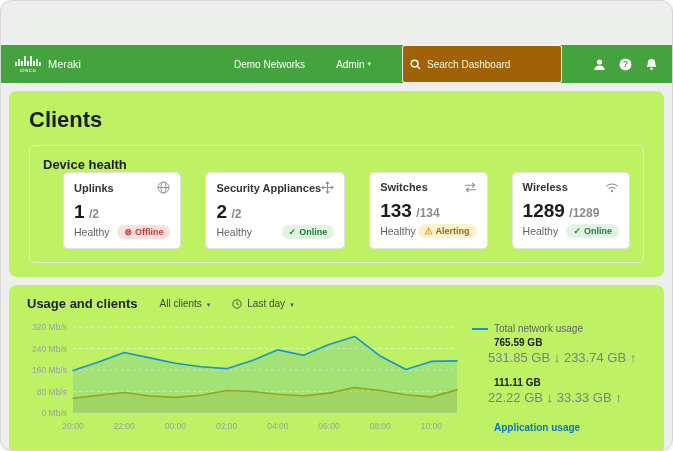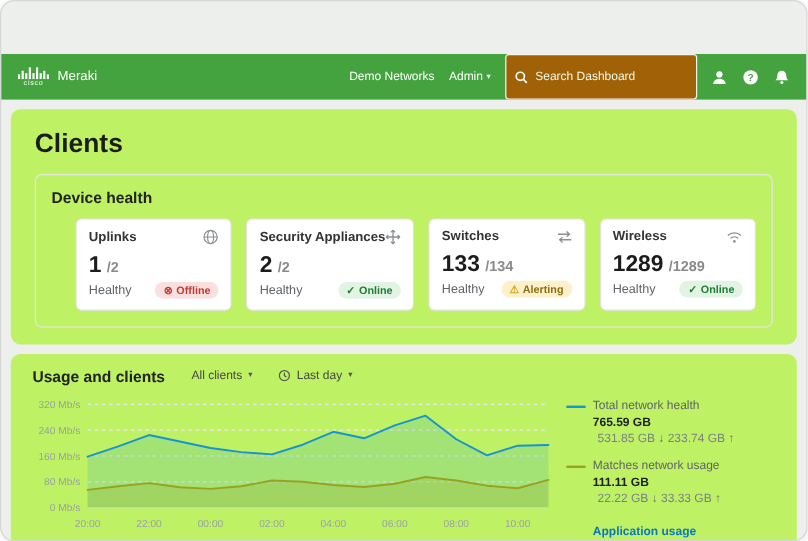--- a/index.html
+++ b/index.html
@@ -6,68 +6,68 @@
   body { background:#fff; font-family:"Liberation Sans", sans-serif; }
   .page { width:673px; height:451px; border:1px solid #d6d6d6; border-radius:12px; overflow:hidden;
           background:#edefec; box-shadow:0 1px 5px rgba(0,0,0,.10); }
 
   
   .topbar { height:38px; background:#44a33f; display:flex; align-items:center; padding:0 14px;margin-top:44px; }
   .brand { display:flex; align-items:center; gap:7px; color:#fff; }
   .cisco-block { display:flex; flex-direction:column; align-items:center; line-height:1; }
   .cisco-word { font-size:6px; color:#fff; letter-spacing:.6px; margin-top:1px; }
   .brand-name { font-size:11px; color:#fff; }
-  .top-right { margin-left:auto; display:flex; gap:12px; }
+  .top-right { margin-left:auto; display:flex; gap:31px; }
   .top-link { color:#fff; font-size:10px; cursor:pointer; display:inline-flex; align-items:center; gap:3px; }
   .caret { font-size:7px; color:#eaf6ea; }
   .searchbox { display:flex; align-items:center; gap:6px; background:#a16207; border:1px solid rgba(255,255,255,.92);
                border-radius:3px; height:38px; width:160px; padding:0 7px; }
   .searchbox input { flex:1; background:transparent; border:none; outline:none; color:#fff; font-size:10px; min-width:0; }
   .searchbox input::placeholder { color:#eafbe9; }
   .top-icons { display:flex; align-items:center; gap:13px; }
   .top-icon { cursor:pointer; display:inline-flex; }
 
   
   .content { height:413px; padding:8px; display:flex; flex-direction:column; gap:8px; }
   .card { background:#bef264; border-radius:8px; overflow:hidden; }
   .card1 { padding:10px 20px 14px; }
   .page-title { font-size:22px; font-weight:700; color:#1c1c1c; margin:6px 0 12px; }
   .panel { border:1px solid #e4e6e3; border-radius:6px; padding:11px 13px 13px; }
   .section-title { font-size:13px; font-weight:700; color:#222; }
 
-  .dh-cards { display:flex; gap:12px; margin-top:10px;padding-left:20px; }
+  .dh-cards { display:flex; gap:24px; margin-top:0;padding-left:20px; }
   .dh-card { flex:1; border:1px solid #e0e2df; border-radius:5px; padding:8px 10px 9px; background:#fff; }
   .dh-head { display:flex; justify-content:space-between; align-items:center; }
   .dh-label { font-size:11px; font-weight:700; color:#333; white-space:nowrap; }
   .dh-icon { color:#8a8f94; display:inline-flex; }
   .dh-count-row { margin-top:7px; }
   .dh-count { font-size:19px; font-weight:700; color:#1c1c1c; }
   .dh-total { font-size:12px; color:#8a8a8a; font-weight:600; }
   .dh-bottom { display:flex; justify-content:space-between; align-items:center; margin-top:2px; }
   .dh-sub { font-size:10.5px; color:#5f6368; }
   .badge { font-size:9px; border-radius:9px; padding:2px 7px; display:inline-flex; gap:3px; align-items:center; font-weight:700; white-space:nowrap; }
   .badge.offline { background:#fbe0e0; color:#c13b33; }
   .badge.online { background:#e2f3e4; color:#1e7e34; }
   .badge.alerting { background:#fdf1cc; color:#8f6d10; }
 
   .card2 { padding:11px 18px 20px; flex:1; }
   .usage-head { display:flex; align-items:center; gap:22px; }
-  .filter { font-size:10px; color:#444; display:inline-flex; gap:5px; align-items:flex-start; cursor:pointer; }
+  .filter { font-size:10px; color:#444; display:inline-flex; gap:5px; align-items:flex-end; cursor:pointer; }
   .filter .caret { color:#555; }
   .usage-body { display:flex; margin-top:8px; }
   .chart-wrap { flex:1; }
   svg text { font-family:"Liberation Sans", sans-serif; font-size:8.5px; fill:#9aa0a6; }
 
   .legend { width:178px; padding:4px 0 0 4px; }
   .legend-entry { margin-bottom:12px; }
   .legend-name-row { display:flex; align-items:center; gap:6px; }
   .legend-swatch { width:16px; height:2px; background:#999; flex:none; }
   .legend-name { font-size:10px; color:#5f6368; white-space:nowrap; }
   .legend-value { font-size:10px; font-weight:700; color:#202124; margin:3px 0 2px 22px; }
-  .legend-breakdown { font-size:10px; color:#7b8086; margin-left:26px; white-space:nowrap; }
+  .legend-breakdown { font-size:13px; color:#7b8086; margin-left:16px; white-space:nowrap; }
   .arrow { color:#6d7278; }
   .app-link { font-size:10px; color:#0b76c0; font-weight:700; margin:2px 0 0 22px; display:inline-block; cursor:pointer; }
 </style>
 </head>
 <body>
 
 <div class="page">
 
   <div class="topbar">
     <div class="brand">
@@ -281,36 +281,32 @@
               <polyline points="46,51.5375 71.6,42.9375 97.2,33.53125 122.8,38.90625 148.4,44.28125 174,47.775 199.6,49.65625 225.2,41.59375 250.8,30.84375 276.4,36.21875 302,25.46875 327.6,17.40625 353.2,37.025 378.8,50.4625 404.4,42.4 430,41.8625" fill="none" stroke="#1793d1" stroke-width="1.6" stroke-linejoin="round" stroke-linecap="round"></polyline>
               <polygon points="46,79.21875 71.6,76.2625 97.2,73.575 122.8,77.06875 148.4,78.4125 174,76.2625 199.6,71.425 225.2,72.5 250.8,75.1875 276.4,76.8 302,74.1125 327.6,68.46875 353.2,71.425 378.8,75.725 404.4,77.875 430,70.8875 430,94 46,94" fill="rgba(152,162,29,0.20)" stroke="none"></polygon>
               <polyline points="46,79.21875 71.6,76.2625 97.2,73.575 122.8,77.06875 148.4,78.4125 174,76.2625 199.6,71.425 225.2,72.5 250.8,75.1875 276.4,76.8 302,74.1125 327.6,68.46875 353.2,71.425 378.8,75.725 404.4,77.875 430,70.8875" fill="none" stroke="#98a21d" stroke-width="1.6" stroke-linejoin="round" stroke-linecap="round"></polyline>
             </svg>
         </div>
 
         <div class="legend">
           <div class="legend-entry">
             <div class="legend-name-row">
               <span class="legend-swatch" style="background: rgb(23, 147, 209);"></span>
-              <span class="legend-name">Total network health</span>
+              <span class="legend-name">Total network usage</span>
             </div>
             <div class="legend-value">765.59 GB</div>
             <div class="legend-breakdown">
               <span>531.85 GB</span>
               <span class="arrow">↓</span>
               <span>233.74 GB</span>
               <span class="arrow">↑</span>
             </div>
           </div>
 
           <div class="legend-entry">
-            <div class="legend-name-row">
-              <span class="legend-swatch" style="background: rgb(152, 162, 29);"></span>
-              <span class="legend-name">Matches network usage</span>
-            </div>
             <div class="legend-value">111.11 GB</div>
             <div class="legend-breakdown">
               <span>22.22 GB</span>
               <span class="arrow">↓</span>
               <span>33.33 GB</span>
               <span class="arrow">↑</span>
             </div>
           </div>
 
           <a class="app-link">Application usage</a>

